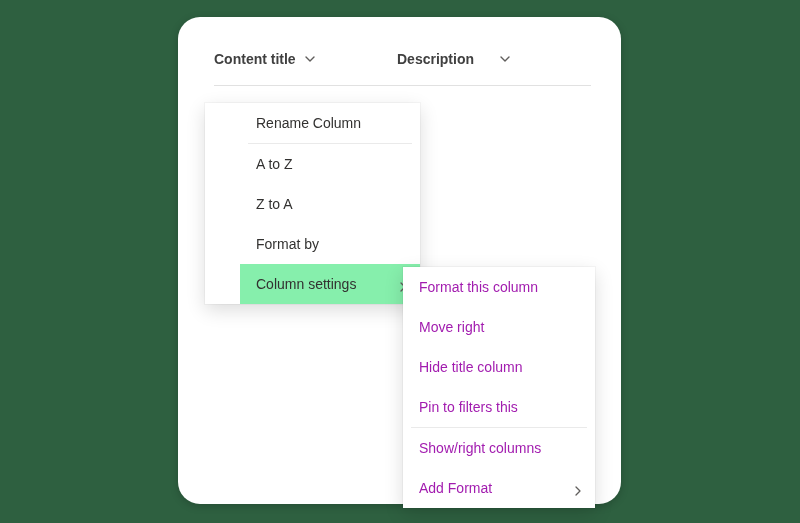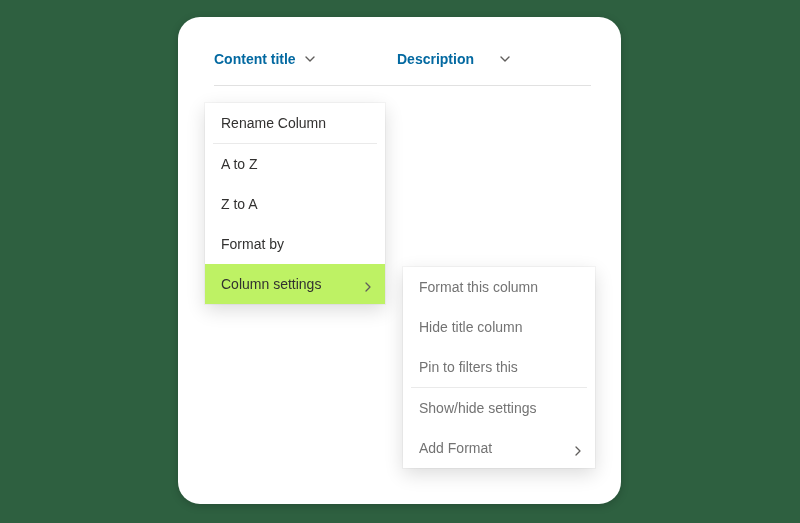--- a/index.html
+++ b/index.html
@@ -29,21 +29,21 @@
   }
   .header-row {
     position: relative;
     height: 30px;
   }
   .col-header {
     position: absolute;
     top: 0;
     font-size: 14px;
     font-weight: 600;
-    color: #0369a1;
+    color: #404040;
     cursor: pointer;
     display: inline-flex;
     align-items: center;
     gap: 8px;
   }
   .col-header.col1 { left: 0; }
   .col-header.col2 { left: 183px; gap: 25px; }
   .chev-down {
     width: 12px; height: 12px;
     display: inline-block;
@@ -60,55 +60,56 @@
   
   .dropdown {
     position: absolute;
     left: 27px;
     top: 86px;
     width: 180px;
     background: #ffffff;
     box-shadow: 0 6px 18px rgba(0,0,0,0.14), 0 0 0 1px rgba(0,0,0,0.03);
     font-size: 14px;
     color: #323130;
+    padding-left: 35px;
   }
   .dropdown .item {
     padding: 0 16px;
     height: 40px;
     display: flex;
     align-items: center;
     position: relative;
     cursor: pointer;
   }
   .dropdown .sep {
     height: 1px;
     background: #eaeaea;
     margin: 0 8px;
   }
   .dropdown .item.hovered {
-    background: #bef264;
+    background: #86efac;
   }
   .chev-right {
     position: absolute;
     right: 12px;
     top: 50%;
     transform: translateY(-50%);
     width: 10px;
     height: 10px;
   }
   
   .submenu {
     position: absolute;
     left: 225px;
     top: 250px;
     width: 192px;
     background: #ffffff;
     box-shadow: 0 6px 18px rgba(0,0,0,0.14), 0 0 0 1px rgba(0,0,0,0.03);
     font-size: 14px;
-    color: #737373;
+    color: #a21caf;
   }
   .submenu .item {
     padding: 0 16px;
     height: 40px;
     display: flex;
     align-items: center;
     position: relative;
     cursor: pointer;
   }
   .submenu .sep {
@@ -166,28 +167,31 @@
           </svg>
       </span>
     </div>
   </div>
 
   <div class="submenu">
     <div class="item">
       <span>Format this column</span>
     </div>
     <div class="item">
+      <span>Move right</span>
+    </div>
+    <div class="item">
       <span>Hide title column</span>
     </div>
     <div class="item">
       <span>Pin to filters this</span>
     </div>
     <div class="sep"></div>
     <div class="item">
-      <span>Show/hide settings</span>
+      <span>Show/right columns</span>
     </div>
     <div class="item">
       <span>Add Format</span>
       <span class="chev-right">
         <svg viewBox="0 0 10 10" width="10" height="10">
             <path d="M3 1 L7 5 L3 9" fill="none" stroke="#605e5c" stroke-width="1.3" stroke-linecap="round" stroke-linejoin="round"></path>
           </svg>
       </span>
     </div>
   </div>

